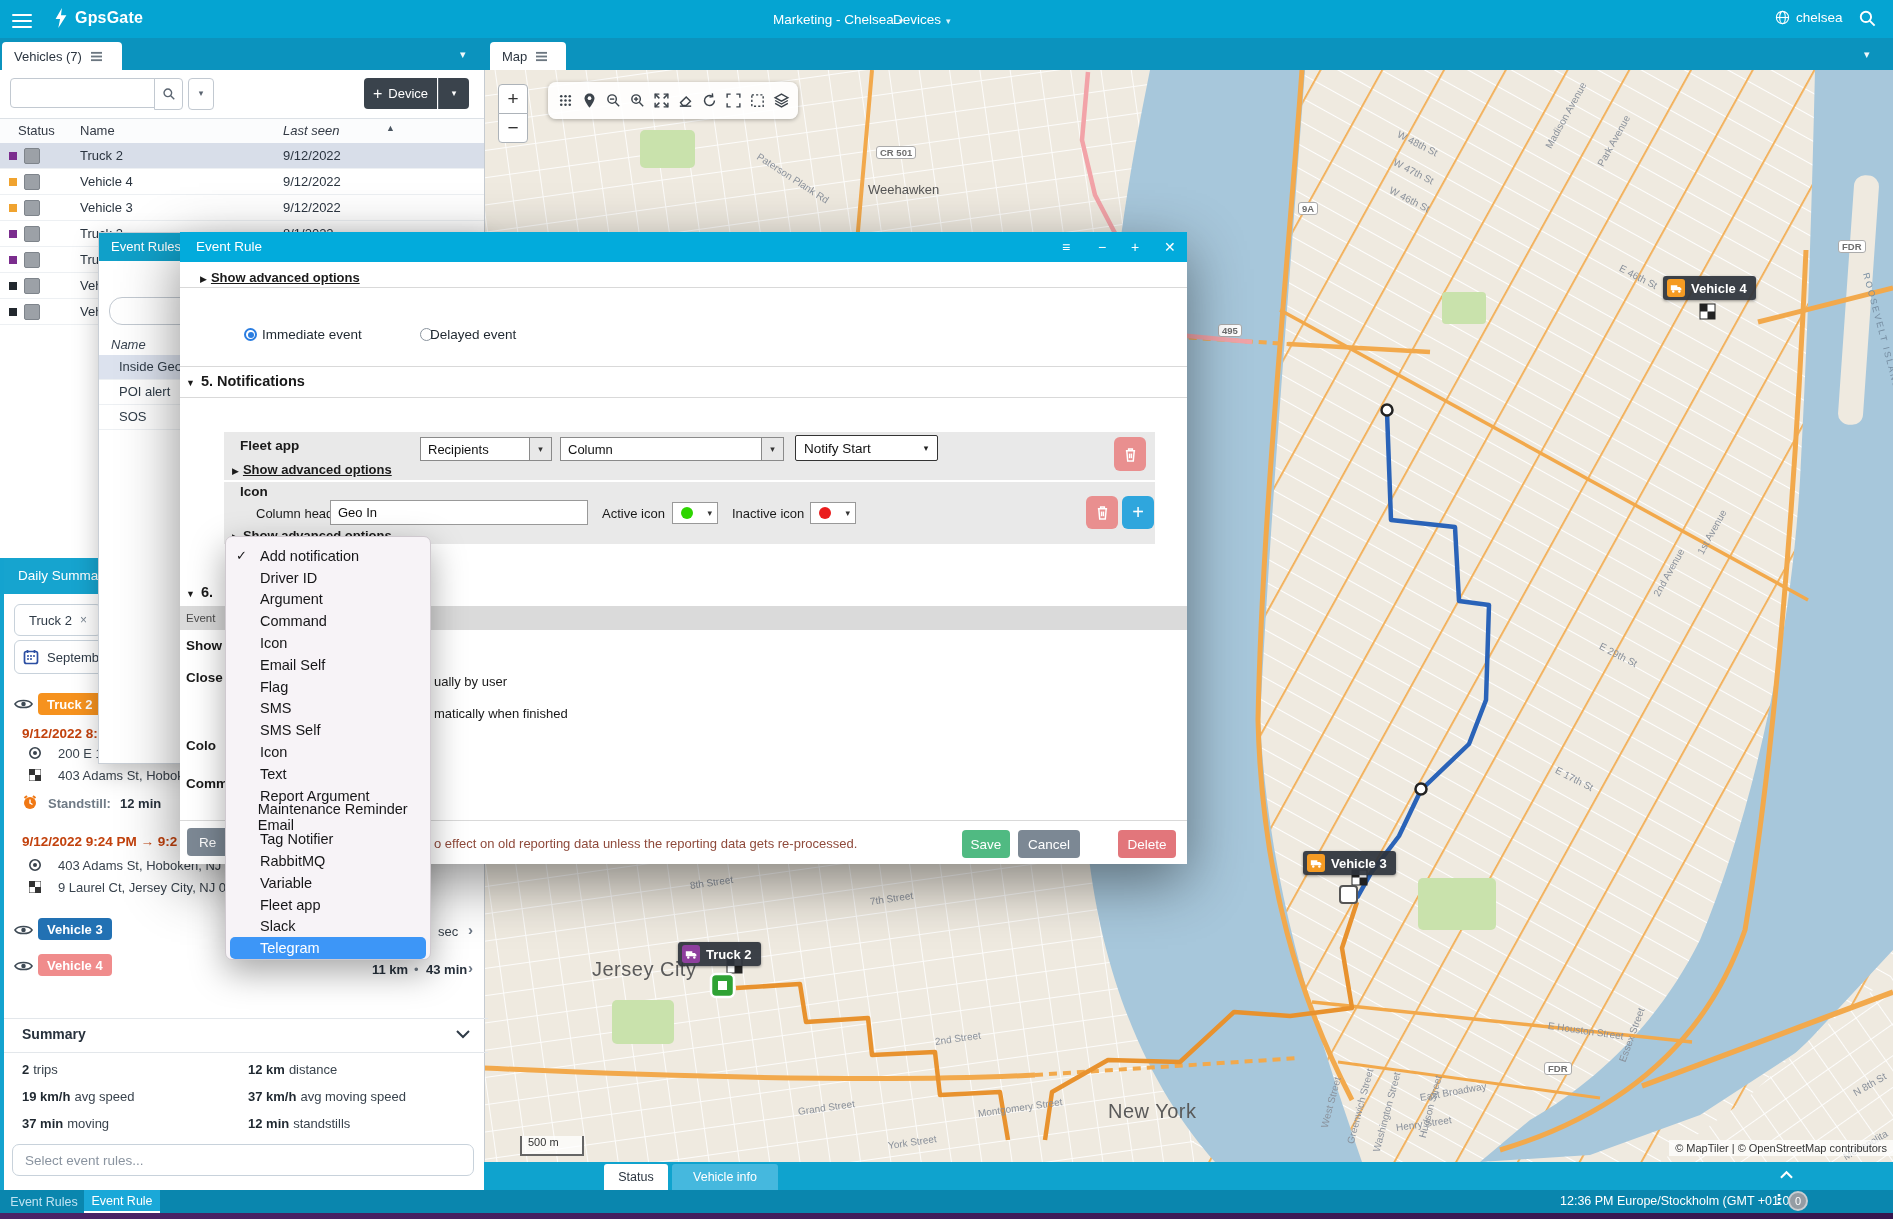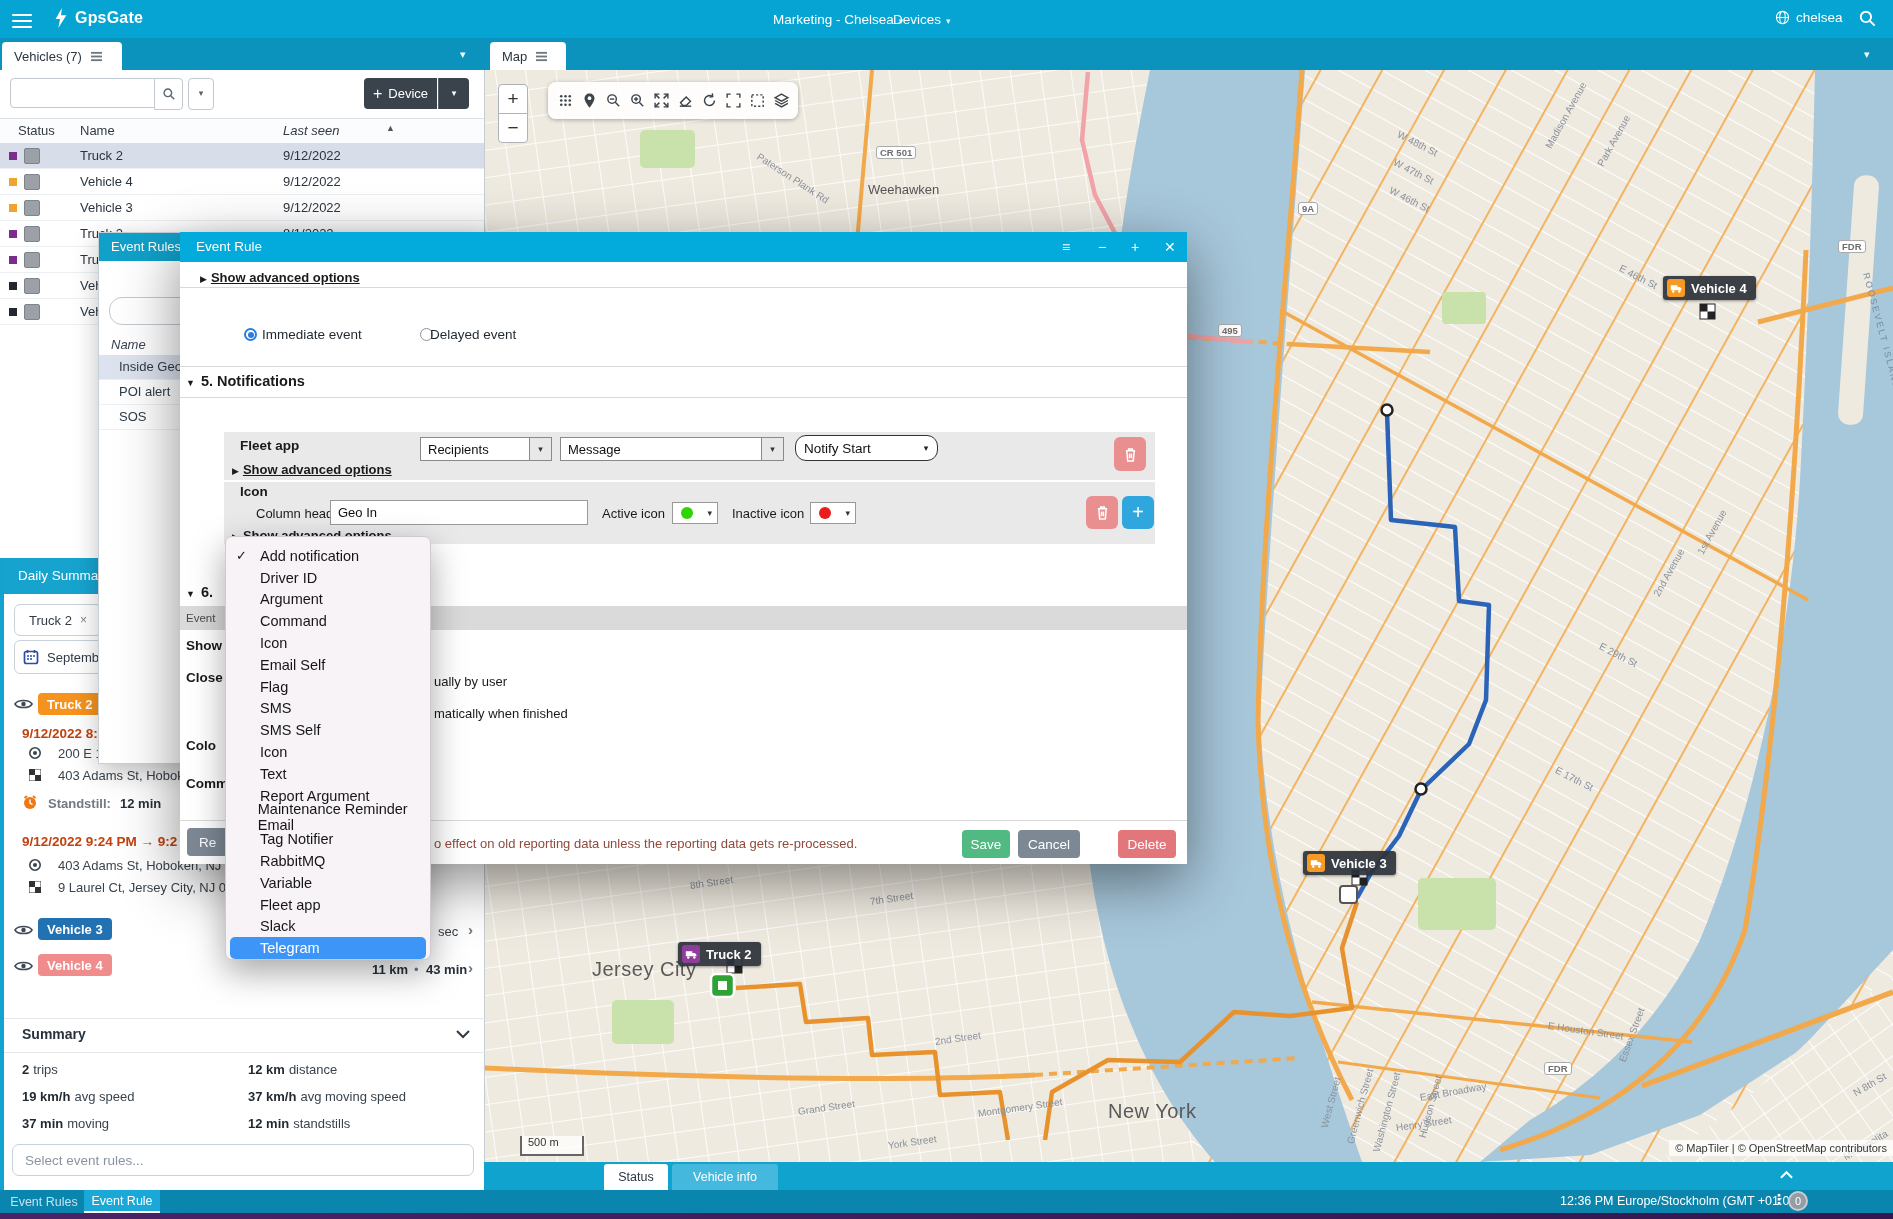--- a/index.html
+++ b/index.html
@@ -618,24 +618,24 @@
     <div class="secthdr" style="top:141px;"><span>5. Notifications</span></div>
     <div class="mline" style="top:165px;"></div>
 
     <div class="card" style="top:200px;height:48px;"></div>
     <span class="blabel" style="left:60px;top:206px;">Fleet app</span>
     <div class="oldsel" style="left:240px;top:205px;width:132px;">
       <span class="txt">Recipients</span>
         <span class="dd">▾</span>
     </div>
     <div class="oldsel" style="left:380px;top:205px;width:224px;">
-      <span class="txt">Message</span>
+      <span class="txt">Column</span>
         <span class="dd">▾</span>
     </div>
-    <div class="natsel" style="left:615px;top:203px;width:143px;border-radius:11px;">
+    <div class="natsel" style="left:615px;top:203px;width:143px;">
       <span class="txt">Notify Start</span>
         <span class="dd">▾</span>
     </div>
     <div class="trashbtn" style="left:934px;top:205px;height:34px;">
       <svg width="13" height="15" viewBox="0 0 14 16" fill="none" stroke="#fff" stroke-width="1.6">
           <path d="M2 4 h10 M5 4 V2 h4 v2 M3 4 l1 11 h6 l1-11"></path>
           <line x1="6" y1="7" x2="6" y2="12"></line>
           <line x1="8" y1="7" x2="8" y2="12"></line>
         </svg>
     </div>

